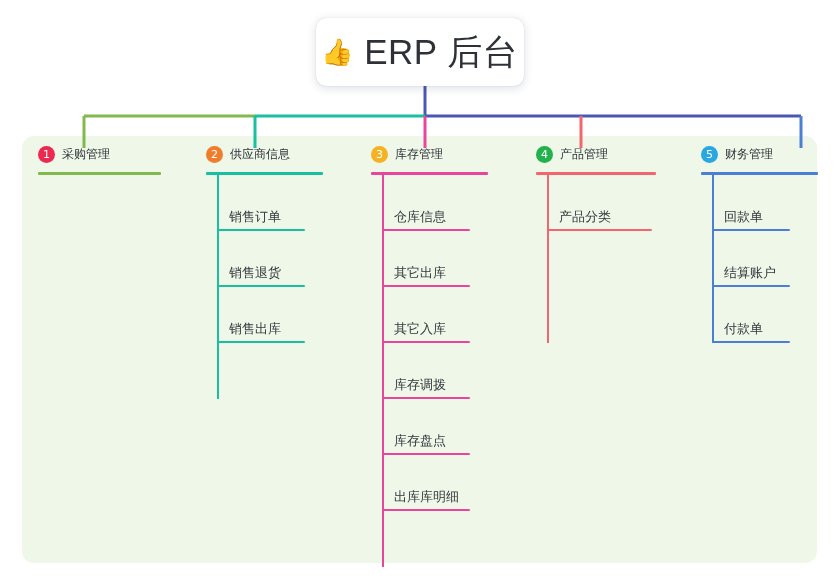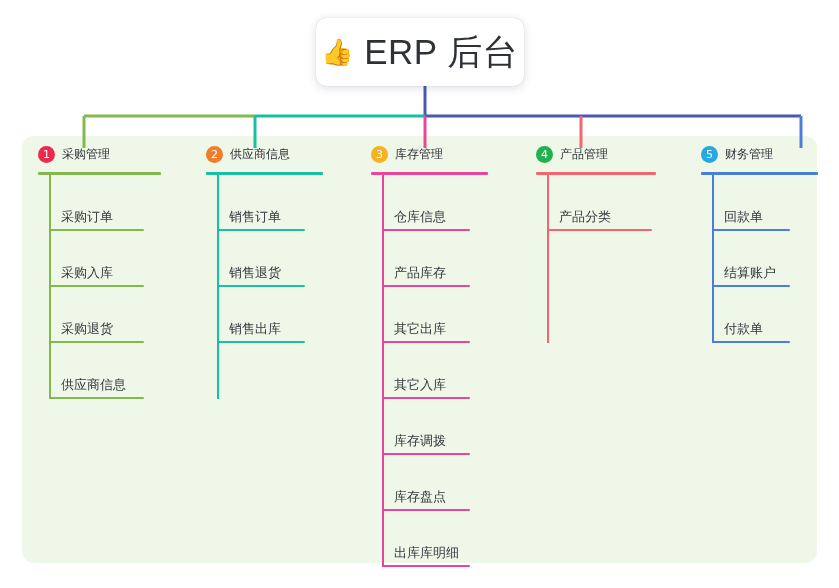--- a/index.html
+++ b/index.html
@@ -169,39 +169,20 @@
 
 <div id="panel"></div>
 
 <div id="columns">
     <div class="column" style="width: 168px;">
       <div class="col-head">
         <span class="badge" style="background: rgb(236, 42, 80);">1</span>
         <span class="col-title">采购管理</span>
       </div>
       <div class="head-rule" style="width: 123px; background: rgb(130, 185, 78);"></div>
-      <div class="leaves">
-        <div class="spine" style="background: rgb(130, 185, 78); height: 224px;"></div>
-        <div class="leaf">
-          <span class="leaf-label">采购订单</span>
-          <div class="leaf-rule" style="width: 95px; background: rgb(130, 185, 78);"></div>
-        </div>
-        <div class="leaf">
-          <span class="leaf-label">采购入库</span>
-          <div class="leaf-rule" style="width: 95px; background: rgb(130, 185, 78);"></div>
-        </div>
-        <div class="leaf">
-          <span class="leaf-label">采购退货</span>
-          <div class="leaf-rule" style="width: 95px; background: rgb(130, 185, 78);"></div>
-        </div>
-        <div class="leaf">
-          <span class="leaf-label">供应商信息</span>
-          <div class="leaf-rule" style="width: 95px; background: rgb(130, 185, 78);"></div>
-        </div>
-      </div>
     </div>
     <div class="column" style="width: 165px;">
       <div class="col-head">
         <span class="badge" style="background: rgb(240, 125, 43);">2</span>
         <span class="col-title">供应商信息</span>
       </div>
       <div class="head-rule" style="width: 117px; background: rgb(24, 191, 160);"></div>
       <div class="leaves">
         <div class="spine" style="background: rgb(24, 191, 160); height: 224px;"></div>
         <div class="leaf">
@@ -224,24 +205,20 @@
         <span class="col-title">库存管理</span>
       </div>
       <div class="head-rule" style="width: 117px; background: rgb(232, 70, 154);"></div>
       <div class="leaves">
         <div class="spine" style="background: rgb(232, 70, 154); height: 392px;"></div>
         <div class="leaf">
           <span class="leaf-label">仓库信息</span>
           <div class="leaf-rule" style="width: 88px; background: rgb(232, 70, 154);"></div>
         </div>
         <div class="leaf">
-          <span class="leaf-label">产品库存</span>
-          <div class="leaf-rule" style="width: 88px; background: rgb(232, 70, 154);"></div>
-        </div>
-        <div class="leaf">
           <span class="leaf-label">其它出库</span>
           <div class="leaf-rule" style="width: 88px; background: rgb(232, 70, 154);"></div>
         </div>
         <div class="leaf">
           <span class="leaf-label">其它入库</span>
           <div class="leaf-rule" style="width: 88px; background: rgb(232, 70, 154);"></div>
         </div>
         <div class="leaf">
           <span class="leaf-label">库存调拨</span>
           <div class="leaf-rule" style="width: 88px; background: rgb(232, 70, 154);"></div>

